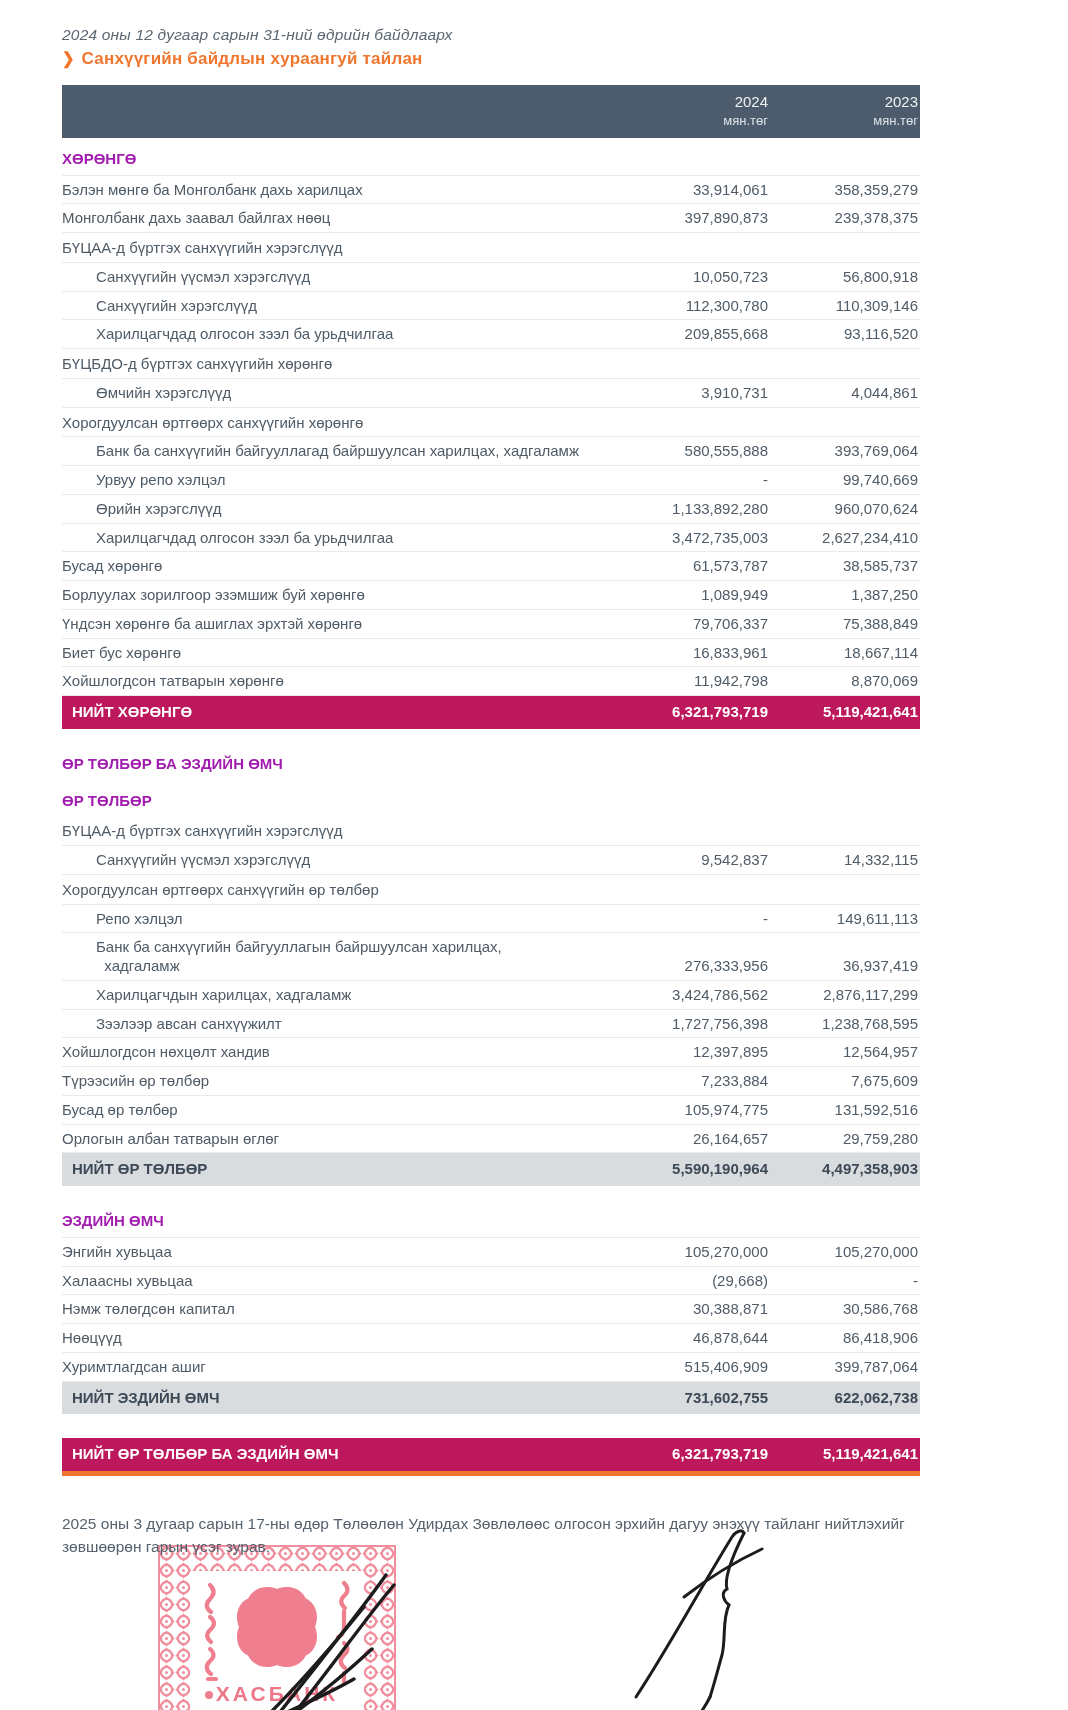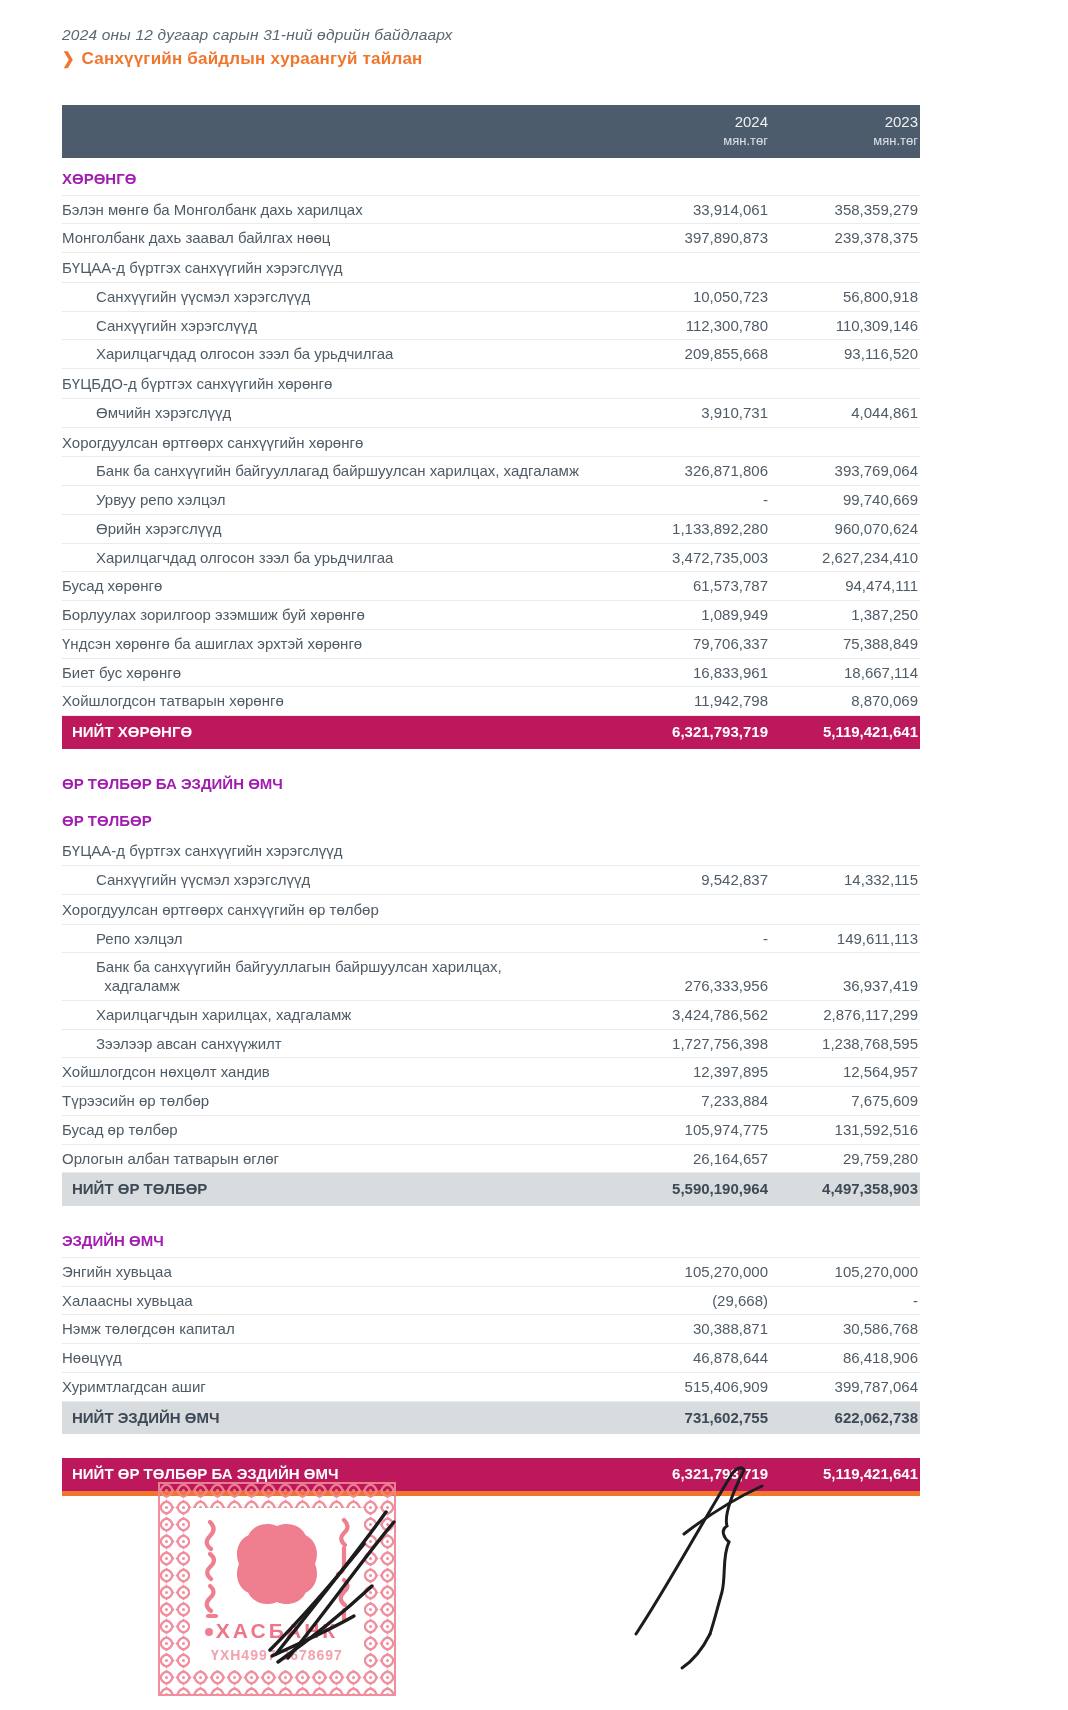--- a/index.html
+++ b/index.html
@@ -8,21 +8,21 @@
   .page { position:relative; width:1068px; height:1710px; background:#fff; overflow:hidden; }
   .content { padding:26px 148px 0 62px; }
 
   
   .date-line { font-style:italic; color:#5b6772; font-size:15.5px; letter-spacing:.2px; }
   .title-line { margin-top:5px; display:flex; align-items:center; gap:7px; }
   .chev { color:#f1762d; font-weight:bold; font-size:15px; transform:scaleY(1.1); }
   .page-title { color:#f1762d; font-weight:bold; font-size:17px; letter-spacing:.2px; }
 
   
-  .fin-table { margin-top:36px; }
+  .fin-table { margin-top:16px; }
   .thead { background:#4d5c6d; display:flex; align-items:center; padding:7px 0 8px; }
   .thead .c-label { flex:1; }
   .hcell { width:160px; text-align:right; color:#eef1f4; line-height:1.35; padding-right:2px; }
   .hcell.second { width:150px; }
   .hcell .yr { font-size:15px; }
   .hcell .unit { font-size:13px; color:#dde3e8; }
 
   .trow { display:flex; align-items:flex-end; padding:5px 0 4px; font-size:15px; color:#4f5b66; line-height:1.25; }
   .c-label { flex:1; white-space:pre-line; }
   .c-val { width:160px; text-align:right; padding-right:2px; font-variant-numeric:tabular-nums; }
@@ -117,42 +117,42 @@
             <div class="c-val">3,910,731</div>
             <div class="c-val second">4,044,861</div>
           </div>
           <div class="trow group">
             <div class="c-label">Хорогдуулсан өртгөөрх санхүүгийн хөрөнгө</div>
             <div class="c-val"></div>
             <div class="c-val second"></div>
           </div>
           <div class="trow sub">
             <div class="c-label">Банк ба санхүүгийн байгууллагад байршуулсан харилцах, хадгаламж</div>
-            <div class="c-val">326,871,806</div>
+            <div class="c-val">580,555,888</div>
             <div class="c-val second">393,769,064</div>
           </div>
           <div class="trow sub">
             <div class="c-label">Урвуу репо хэлцэл</div>
             <div class="c-val">-</div>
             <div class="c-val second">99,740,669</div>
           </div>
           <div class="trow sub">
             <div class="c-label">Өрийн хэрэгслүүд</div>
             <div class="c-val">1,133,892,280</div>
             <div class="c-val second">960,070,624</div>
           </div>
           <div class="trow sub">
             <div class="c-label">Харилцагчдад олгосон зээл ба урьдчилгаа</div>
             <div class="c-val">3,472,735,003</div>
             <div class="c-val second">2,627,234,410</div>
           </div>
           <div class="trow item">
             <div class="c-label">Бусад хөрөнгө</div>
             <div class="c-val">61,573,787</div>
-            <div class="c-val second">94,474,111</div>
+            <div class="c-val second">38,585,737</div>
           </div>
           <div class="trow item">
             <div class="c-label">Борлуулах зорилгоор эзэмшиж буй хөрөнгө</div>
             <div class="c-val">1,089,949</div>
             <div class="c-val second">1,387,250</div>
           </div>
           <div class="trow item">
             <div class="c-label">Үндсэн хөрөнгө ба ашиглах эрхтэй хөрөнгө</div>
             <div class="c-val">79,706,337</div>
             <div class="c-val second">75,388,849</div>
@@ -281,20 +281,21 @@
             <div class="c-val second">622,062,738</div>
           </div>
           <div class="trow grand">
             <div class="c-label">НИЙТ ӨР ТӨЛБӨР БА ЭЗДИЙН ӨМЧ</div>
             <div class="c-val">6,321,793,719</div>
             <div class="c-val second">5,119,421,641</div>
           </div>
         </div>
     </div>
 
+    <div class="approval">2025 оны 3 дугаар сарын 17-ны өдөр Төлөөлөн Удирдах Зөвлөлөөс олгосон эрхийн дагуу энэхүү тайланг нийтлэхийг зөвшөөрөн гарын үсэг зурав.</div>
 
     <div class="signatures">
 
       <div class="sig-left">
         <svg class="stamp" width="238" height="214" viewBox="0 0 238 214">
           <defs>
             <pattern id="lace" width="17" height="17" patternUnits="userSpaceOnUse">
               <circle cx="8.5" cy="8.5" r="5.6" fill="none" stroke="#ef8595" stroke-width="2.1"></circle>
               <path d="M8.5 1.5 L15.5 8.5 L8.5 15.5 L1.5 8.5 Z" fill="none" stroke="#ef8595" stroke-width="1.5"></path>
               <circle cx="8.5" cy="8.5" r="1.5" fill="#ef8595"></circle>

